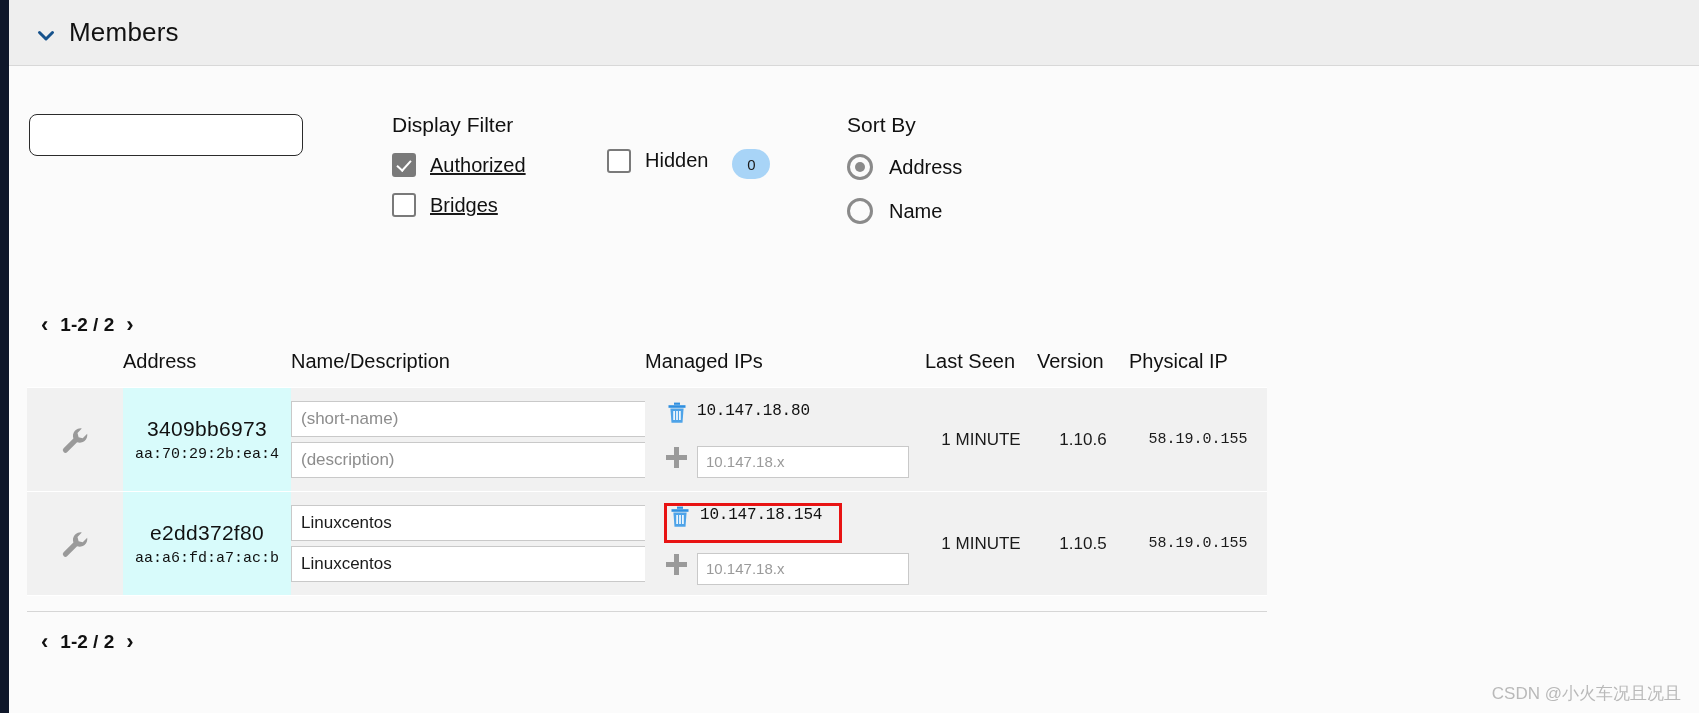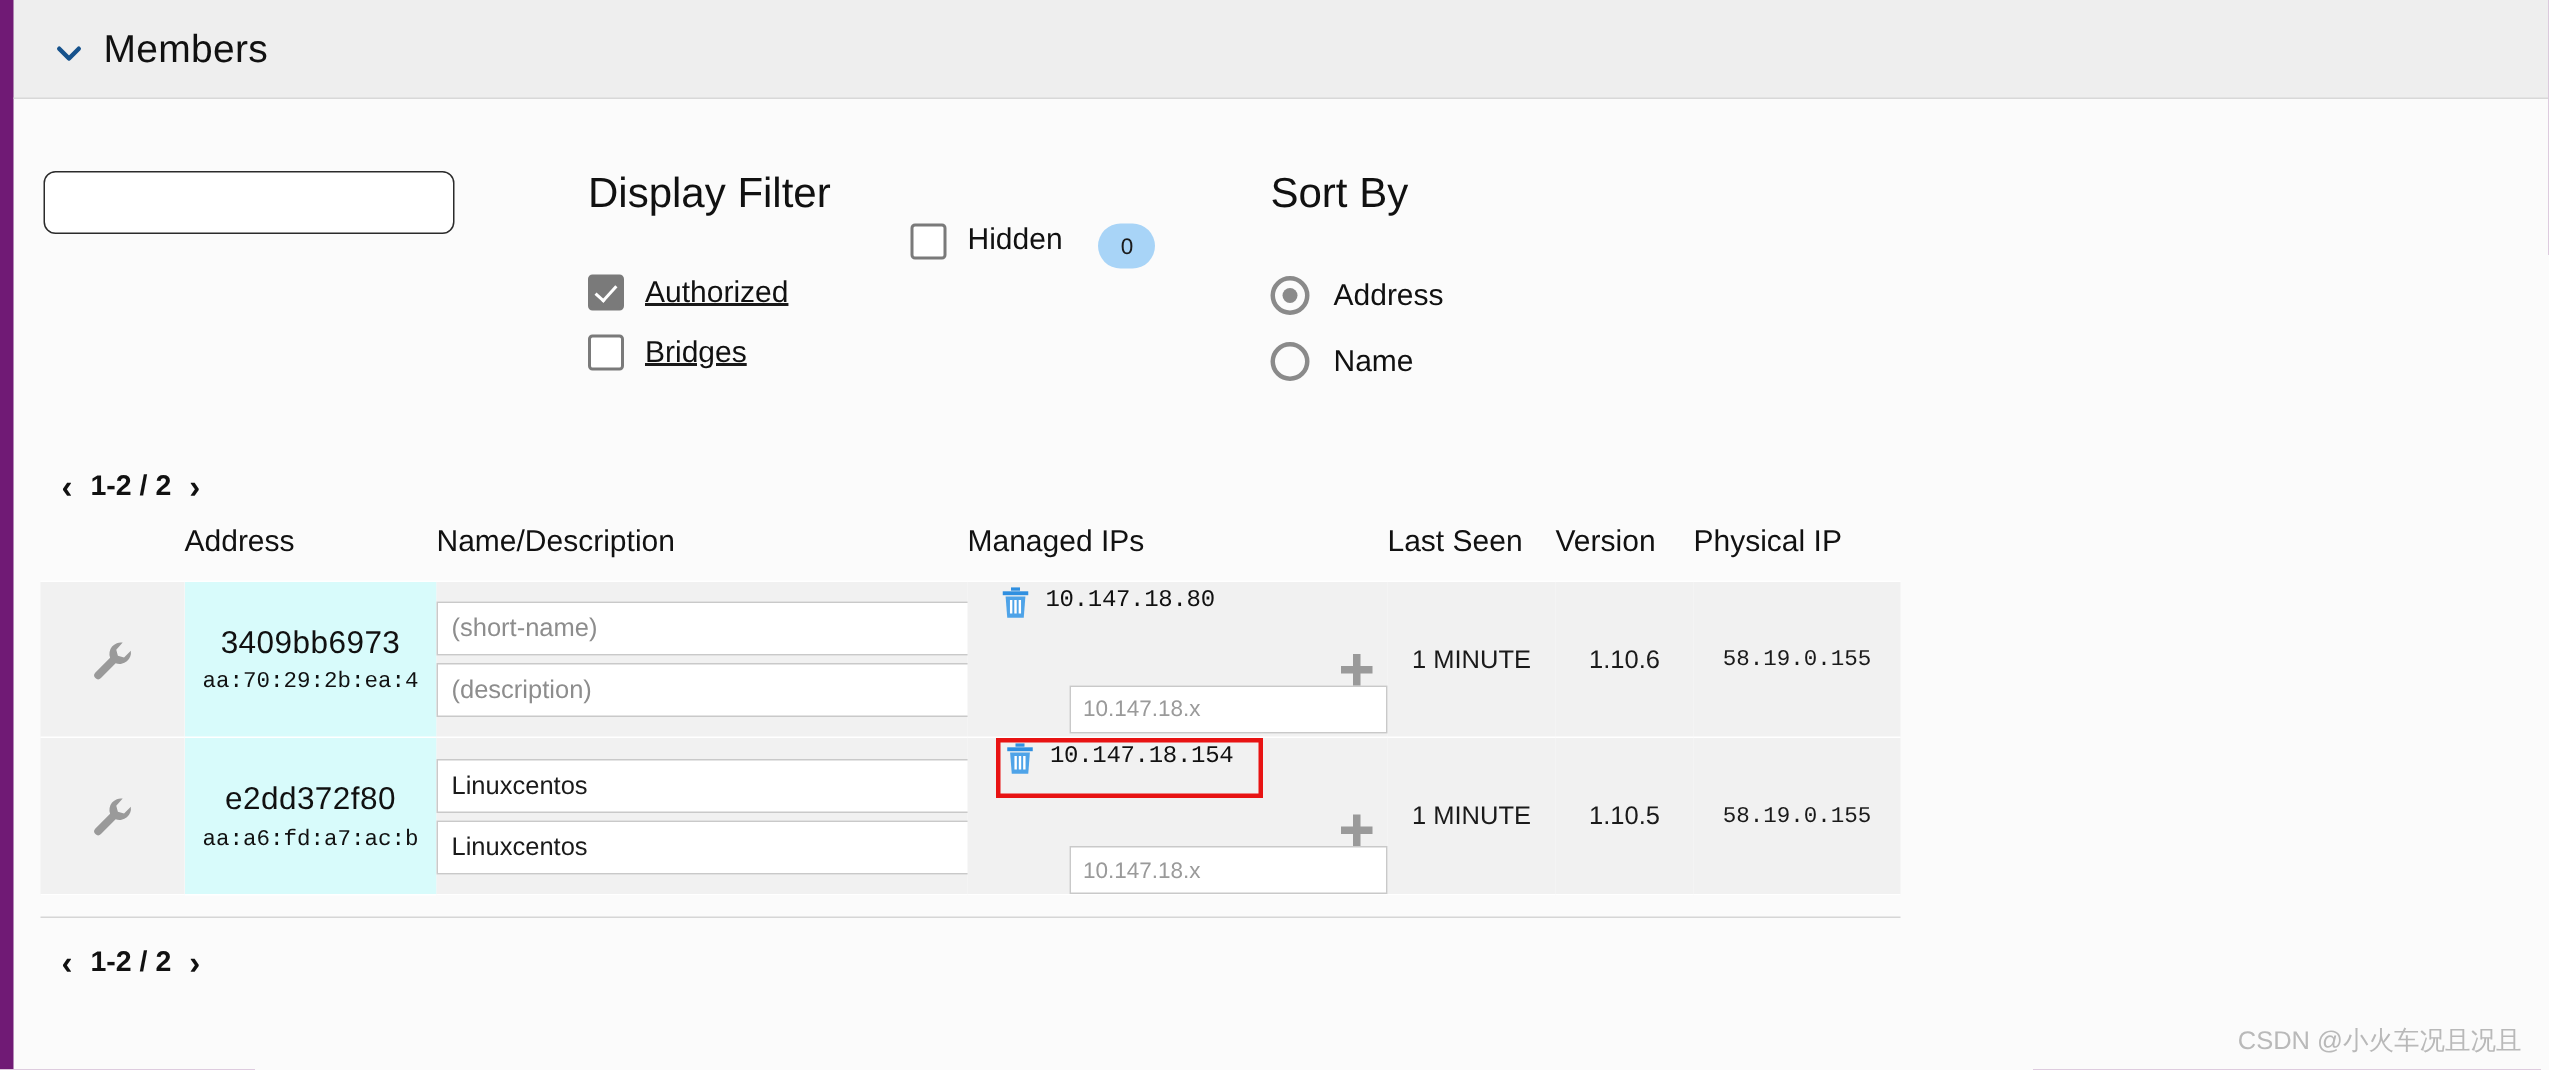--- a/index.html
+++ b/index.html
@@ -10,21 +10,21 @@
   body {
     font-family: "Liberation Sans", sans-serif;
     color: #1a1a1a;
     -webkit-font-smoothing: antialiased;
   }
   #app {
     position: relative;
     width: 1699px;
     height: 713px;
     overflow: hidden;
-    background: #701a75;
+    background: #0f172a;
   }
 
   
   .panel-header {
     position: absolute;
     left: 9px;
     top: 0;
     width: 1690px;
     height: 66px;
     background: #eeeeee;
@@ -88,23 +88,23 @@
     outline: none;
   }
 
   
   .filter-block {
     position: absolute;
     left: 383px;
     top: 47px;
   }
   .group-title {
-    font-size: 28px;
-    color: #111;
-    margin-bottom: 30px;
+    font-size: 21px;
+    color: #111;
+    margin-bottom: 8px;
     white-space: nowrap;
   }
   .check-row {
     display: flex;
     align-items: center;
     height: 40px;
     text-decoration: underline;
   }
   .cb {
     width: 24px;
@@ -319,24 +319,23 @@
   }
   .trash-icon svg { display: block; }
   .ip-text {
     font-family: "Liberation Mono", monospace;
     font-size: 16px;
     color: #111;
     letter-spacing: -.2px;
   }
   .ip-add-row {
     display: flex;
-    align-items: flex-end;
+    align-items: flex-start;
     padding-left: 20px;
     margin-top: 10px;
-    flex-direction: column;
   }
   .plus-icon {
     width: 22px;
     height: 22px;
     margin-right: 10px;
     flex: 0 0 auto;
     position: relative;
   }
   .plus-icon::before, .plus-icon::after {
     content: "";

